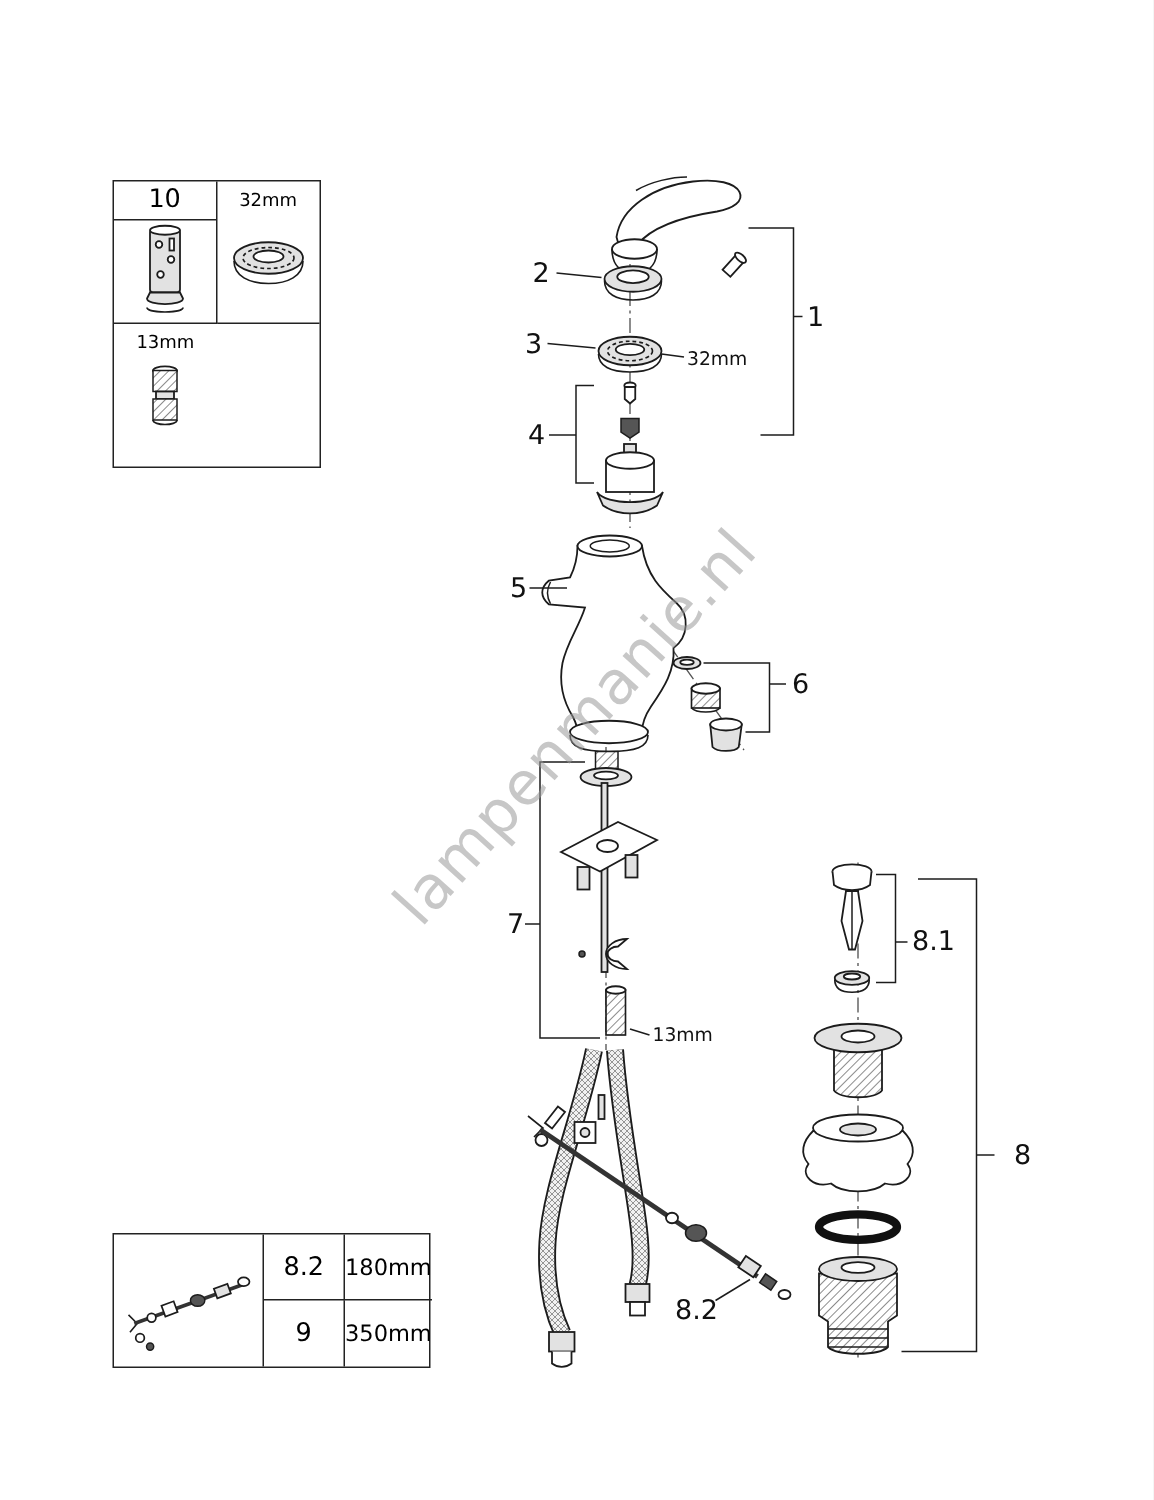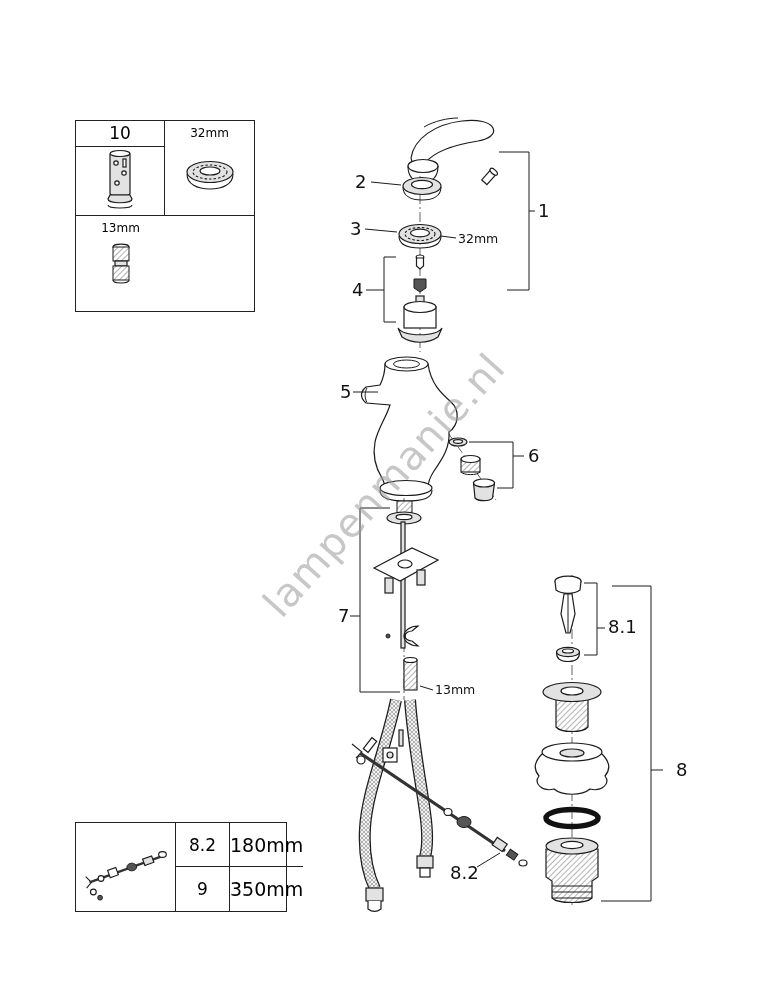--- a/index.html
+++ b/index.html
@@ -18,40 +18,40 @@
   svg .rod{stroke:#333;stroke-width:3.2}
   svg .rod2{stroke:#333;stroke-width:2.5;fill:none}
   svg .hoseO{fill:none;stroke:#1c1c1c;stroke-width:12}
   svg .hoseF{fill:none;stroke:url(#braid);stroke-width:9.5}
   svg text{font-family:"DejaVu Sans",sans-serif;fill:#111}
   svg .num{font-size:18px}
   svg .dim{font-size:12.5px}
 
   
   .legend-top{
-    position:absolute;left:75px;top:120px;width:180px;height:192px;z-index:2;
+    position:absolute;left:75px;top:120px;width:139px;height:192px;z-index:2;
     border:1.5px solid #222;background:#fff;display:grid;
     grid-template-columns:1fr 1fr;grid-template-rows:1fr 1fr;box-sizing:border-box;
   }
   .legend-top .cell{display:flex;flex-direction:column;align-items:center;box-sizing:border-box;overflow:hidden}
   .br{border-right:1.2px solid #222}
   .bb{border-bottom:1.2px solid #222}
   .pnum{font-size:17px;width:100%;text-align:center;border-bottom:1.2px solid #222;padding:2px 0 3px;box-sizing:border-box}
   .pdim{font-size:12px;padding:5px 0 2px}
   .mini{margin-top:2px}
 
   .legend-bottom{
     position:absolute;left:75px;top:822px;width:212px;height:90px;z-index:2;
     border:1.5px solid #222;background:#fff;display:grid;
     grid-template-columns:100px 54px 1fr;grid-template-rows:1fr 1fr;box-sizing:border-box;
   }
   .legend-bottom>div{display:flex;align-items:center;justify-content:center;box-sizing:border-box}
   .lb-icon{grid-row:1/3;grid-column:1;border-right:1.2px solid #222}
   .lb-num{font-size:17px}
-  .lb-dim{font-size:19px}
+  .lb-dim{font-size:15px}
 
   .watermark{
     position:absolute;left:188px;top:462px;width:392px;z-index:3;
     text-align:center;font-size:40px;letter-spacing:1px;color:#9a9a9a;opacity:.55;
     transform:rotate(-48deg);white-space:nowrap;pointer-events:none;
   }
 </style>
 </head>
 <body>
 

